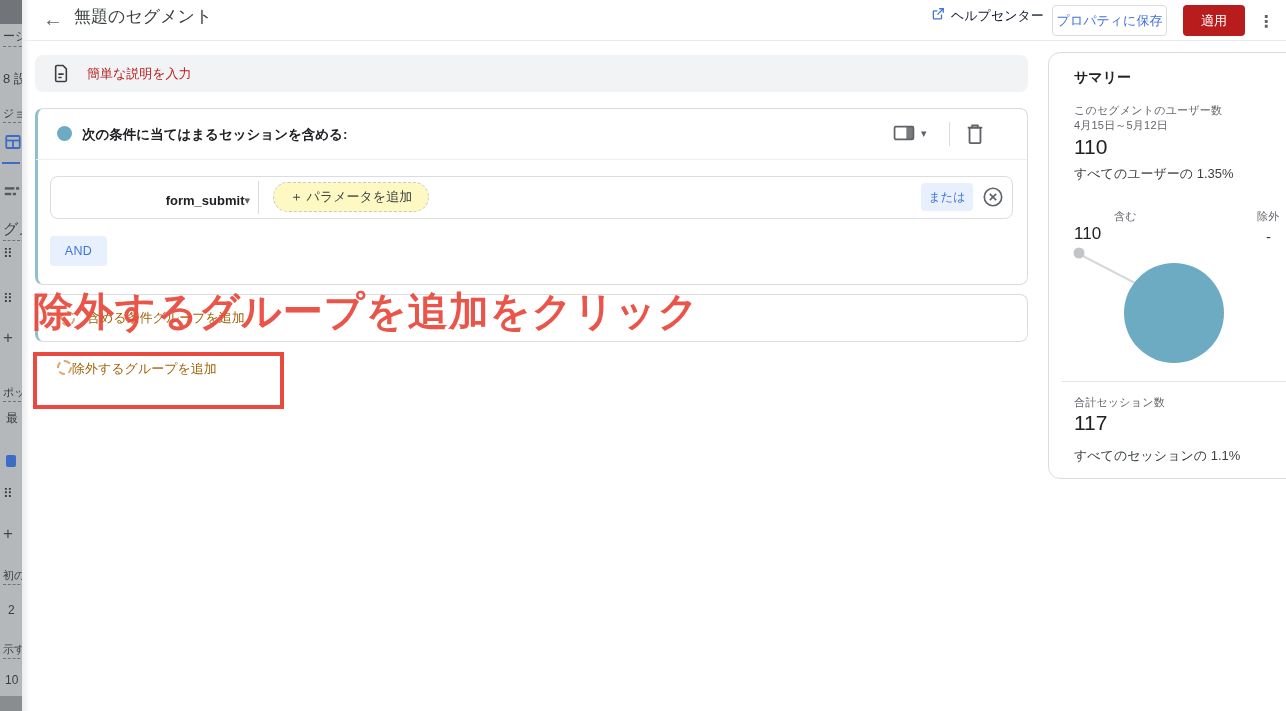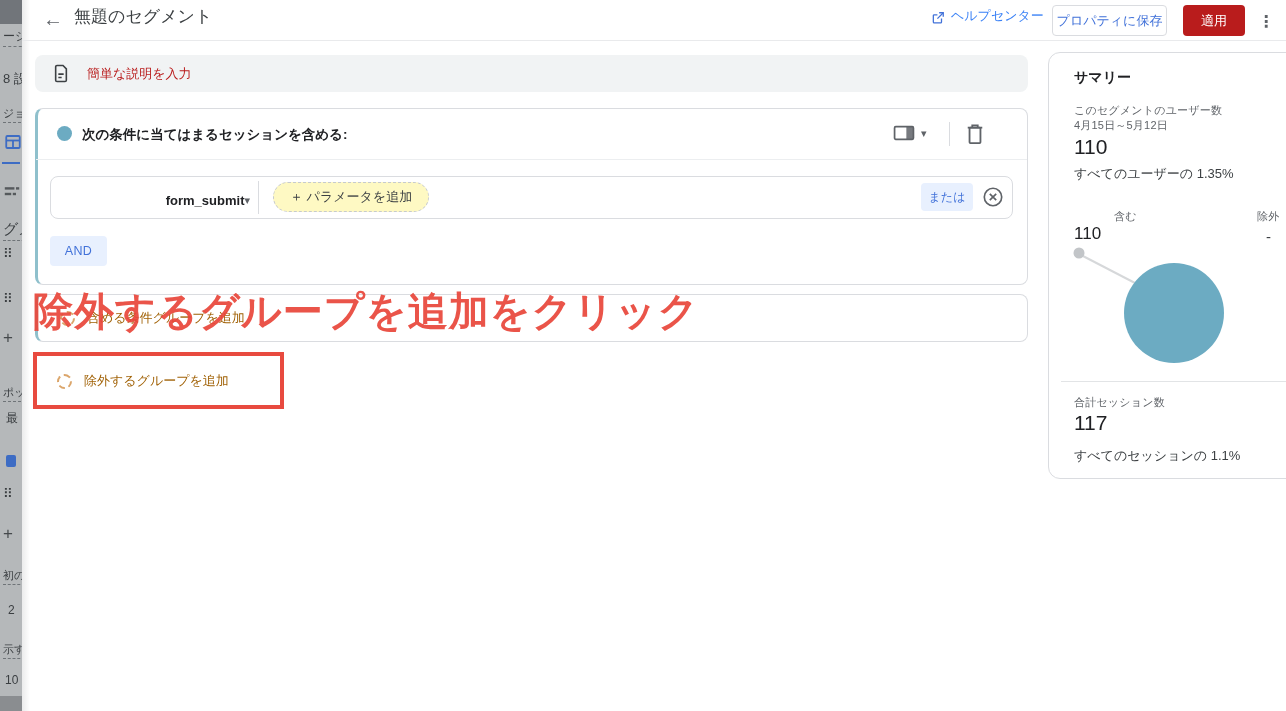--- a/index.html
+++ b/index.html
@@ -18,22 +18,22 @@
     background: linear-gradient(to right, rgba(60,64,67,.10), rgba(60,64,67,0)); pointer-events: none; }
   .frag { position: absolute; left: 3px; color: #3a3e41; font-size: 12px; white-space: nowrap; }
   .frag.dashed { border-bottom: 1px dashed #6f7478; padding-bottom: 1px; }
   .strip-block { position: absolute; left: 0; width: 22px; }
 
   
   .topbar-divider { left: 22px; top: 40px; right: 0; height: 1px; background: #e9eaec; }
   .back-btn { left: 40px; top: 6px; width: 26px; height: 26px; font-size: 20px; color: #5f6368;
     display: flex; align-items: center; justify-content: center; cursor: pointer; }
   .page-title { left: 74px; top: 5px; font-size: 17px; color: #3c4043; }
-  .help-link { left: 931px; top: 7px; display: flex; align-items: flex-end; gap: 6px;
-    color: #3b82f6; font-size: 13px; font-weight: 500; cursor: pointer; }
+  .help-link { left: 931px; top: 7px; display: flex; align-items: flex-start; gap: 6px;
+    color: #0f172a; font-size: 13px; font-weight: 500; cursor: pointer; }
   .btn-outline { left: 1052px; top: 5px; width: 115px; height: 31px; border: 1px solid #dadce0;
     border-radius: 4px; background: #fff; color: #4272d9; font-size: 13px; font-weight: 500;
     display: flex; align-items: center; justify-content: center; cursor: pointer; }
   .btn-filled { left: 1183px; top: 5px; width: 62px; height: 31px; border: none;
     border-radius: 4px; background: #b91c1c; color: #ffffff; font-size: 13px; font-weight: 500;
     display: flex; align-items: center; justify-content: center; cursor: pointer; }
   .kebab { left: 1256px; top: 8px; width: 20px; height: 26px; color: #5f6368; font-size: 16px;
     font-weight: 700; display: flex; align-items: center; justify-content: center; cursor: pointer; letter-spacing: 0; }
 
   
@@ -64,21 +64,21 @@
   .or-chip { left: 921px; top: 183px; width: 52px; height: 28px; font-size: 12px; }
   .remove-btn { left: 982px; top: 186px; width: 22px; height: 22px; cursor: pointer; }
   .and-chip { left: 50px; top: 236px; width: 57px; height: 30px; font-size: 12.5px; letter-spacing: .3px; }
 
   
   .group-card { left: 35px; top: 294px; width: 993px; height: 48px; display: flex; align-items: center; padding-left: 22px; gap: 12px; }
   .dashed-circle { width: 15px; height: 15px; border-radius: 50%; border: 2px dashed #dba56a; flex: 0 0 auto; }
   .blue-link { color: #a16207; font-size: 13px; font-weight: 500; cursor: pointer; white-space: nowrap; }
 
   
-  .exclude-row { left: 35px; top: 360px; width: 240px; height: 42px; display: flex; align-items: center; padding-left: 22px; gap: 12px; }
+  .exclude-row { left: 35px; top: 360px; width: 240px; height: 42px; display: flex; align-items: flex-start; padding-left: 22px; }
   .highlight-box { left: 33px; top: 352px; width: 251px; height: 57px; border: 4px solid #e84a3f; z-index: 30; pointer-events: none; }
   .annotation { left: 33px; top: 284px; font-size: 40px; font-weight: 800; color: rgba(232,71,59,.93);
     white-space: nowrap; z-index: 31; letter-spacing: 1px; pointer-events: none; }
 
   
   .summary-card { left: 1048px; top: 52px; width: 260px; height: 427px; background: #fff;
     border: 1px solid #dadce0; border-radius: 12px 0 0 12px; }
   .s-title { left: 25px; top: 16px; font-size: 14px; font-weight: 600; color: #202124; }
   .s-cap { font-size: 11px; color: #5f6368; letter-spacing: .2px; }
   .s-big { font-size: 21px; color: #202124; }

